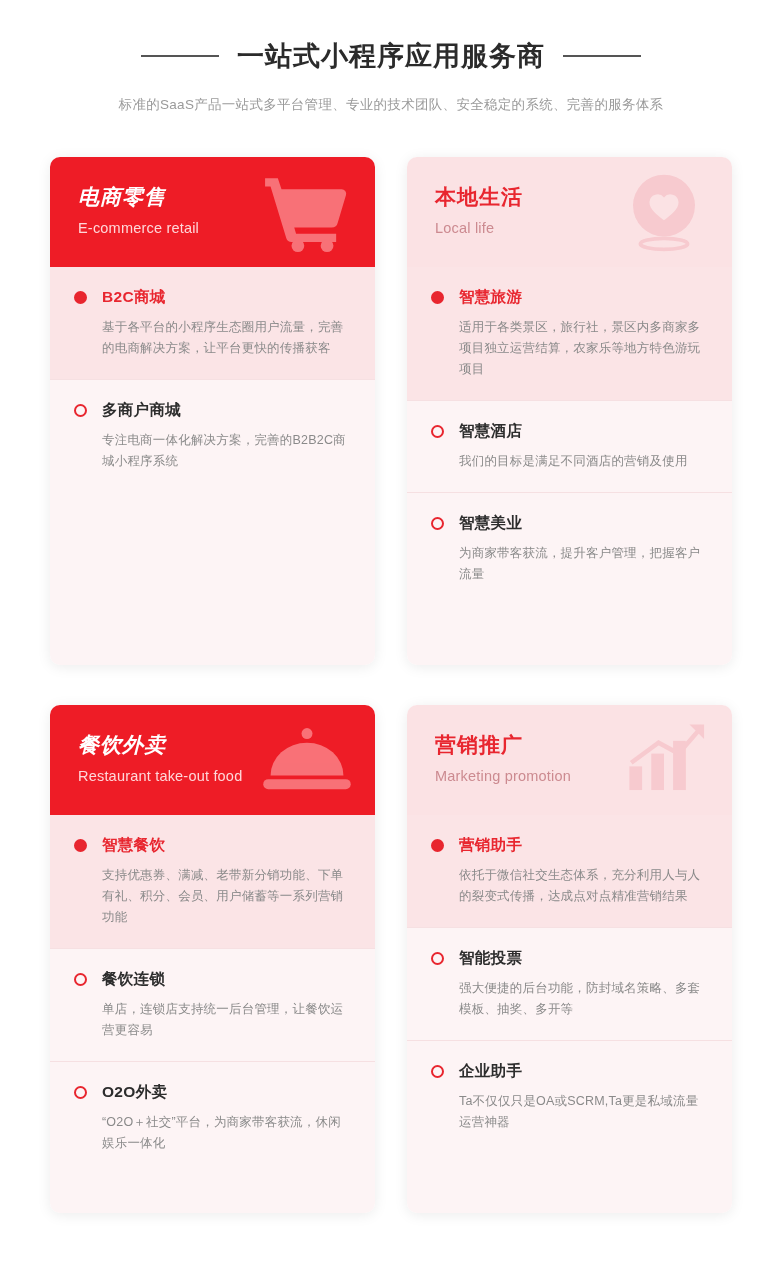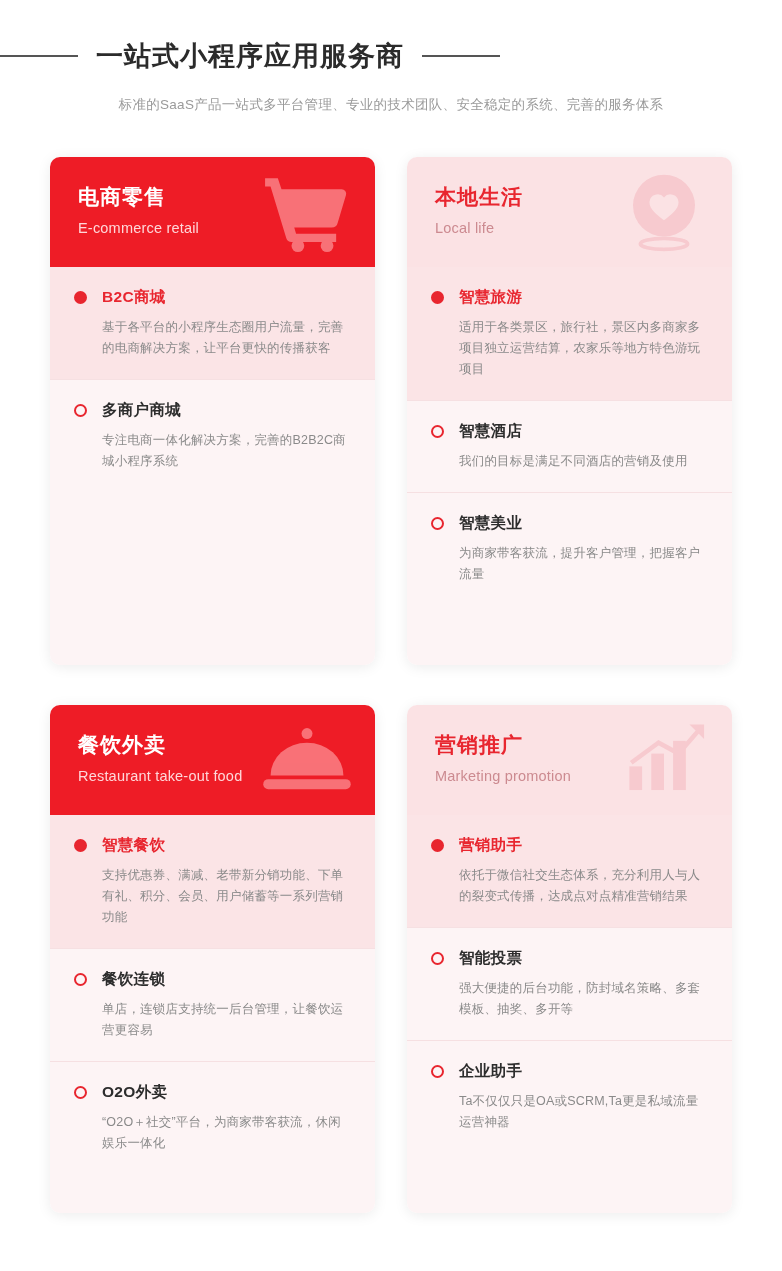--- a/index.html
+++ b/index.html
@@ -19,20 +19,21 @@
   }
 
   
   .header {
     padding-top: 38px;
     text-align: center;
   }
   .title-row {
     display: flex;
     align-items: center;
+    justify-content: center;
     gap: 18px;
   }
   .title-rule {
     width: 78px;
     height: 2px;
     background: #555;
   }
   .main-title {
     font-size: 27px;
     font-weight: 700;
@@ -81,21 +82,21 @@
   .head-zh {
     font-size: 21px;
     font-weight: 700;
     letter-spacing: 1px;
     margin-bottom: 9px;
   }
   .head-en {
     font-size: 14.5px;
     letter-spacing: 0.2px;
   }
-  .card-red .head-zh { color: #ffffff; }
+  .card-red .head-zh { color: #ffffff; font-style: italic; }
   .card-red .head-en { color: #ffd7d9; }
   .card-pink .head-zh { color: #e8262f; font-family: Liberation Mono, monospace; }
   .card-pink .head-en { color: #cc8a90; }
 
   .head-icon {
     position: absolute;
     right: 22px;
     top: 14px;
     width: 92px;
     height: 82px;

